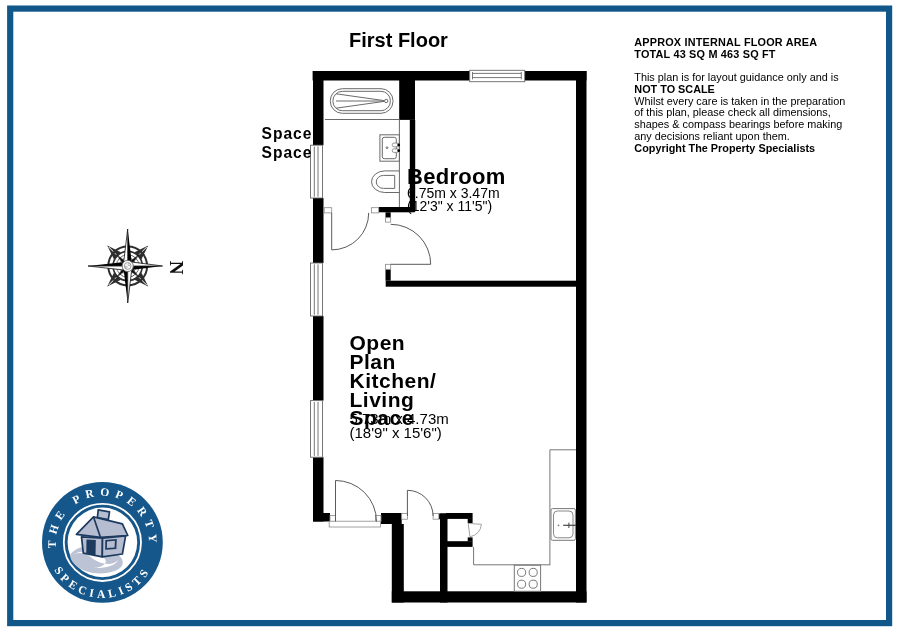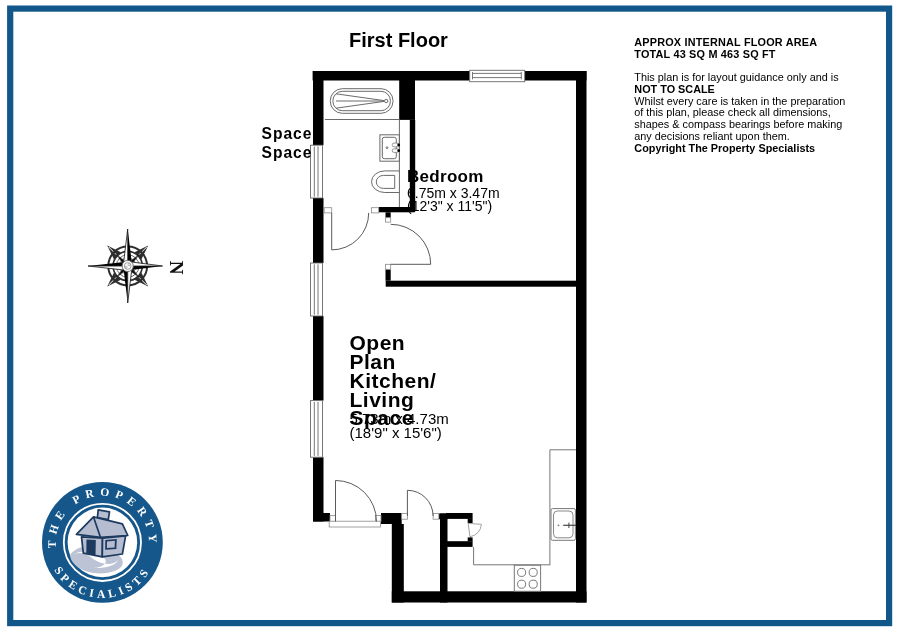--- a/index.html
+++ b/index.html
@@ -196,18 +196,18 @@
       <path id="bp" d="M 46.9,542.4 A 55.5,55.5 0 0 0 157.9,542.4"></path>
     </defs>
     <text font-family="'Liberation Serif',serif" font-size="11.5" font-weight="bold" fill="#fff" letter-spacing="5.6"><textPath href="#tp" startOffset="50%" text-anchor="middle">THE PROPERTY</textPath></text>
     <text font-family="'Liberation Serif',serif" font-size="11.5" font-weight="bold" fill="#fff" letter-spacing="3.8"><textPath href="#bp" startOffset="50%" text-anchor="middle">SPECIALISTS</textPath></text>
   </g>
 </svg>
 
 <div class="abs ctr" style="left:349px;top:29.8px;width:200px;font-size:20px;line-height:20px;font-weight:bold">First Floor</div>
 <div class="abs ctr" style="left:261.5px;top:125.5px;width:200px;font-size:15.6px;line-height:15.6px;font-weight:bold;letter-spacing:1px">Space</div>
 <div class="abs ctr" style="left:261.5px;top:144.6px;width:200px;font-size:15.6px;line-height:15.6px;font-weight:bold;letter-spacing:1px">Space</div>
-<div class="abs ctr" style="left:407px;top:167.8px;width:200px;font-size:17px;line-height:17px;font-weight:bold;letter-spacing:0.3px">Bedroom</div>
+<div class="abs ctr" style="left:407px;top:167.8px;width:200px;font-size:22px;line-height:17px;font-weight:bold;letter-spacing:0.3px">Bedroom</div>
 <div class="abs ctr" style="left:407px;top:185.9px;width:200px;font-size:14px;line-height:14px">6.75m x 3.47m</div>
 <div class="abs ctr" style="left:407px;top:198.7px;width:200px;font-size:14px;line-height:14px">(12'3" x 11'5")</div>
 <div class="abs ctr" style="left:349.5px;top:334.3px;width:200px;font-size:21px;line-height:18.8px;font-weight:bold;letter-spacing:0.5px">Open<br>Plan<br>Kitchen/<br>Living<br>Space</div>
 <div class="abs ctr" style="left:349.5px;top:412px;width:200px;font-size:15px;line-height:14.3px">5.73m x 4.73m<br>(18'9" x 15'6")</div>
 <div class="abs ctr" style="left:634.3px;top:36.9px;width:260px;font-size:10.85px;line-height:11.75px"><b style="letter-spacing:0.2px">APPROX INTERNAL FLOOR AREA<br>TOTAL 43 SQ M 463 SQ FT</b><br>&nbsp;<br>This plan is for layout guidance only and is<br><b>NOT TO SCALE</b><br>Whilst every care is taken in the preparation<br>of this plan, please check all dimensions,<br>shapes &amp; compass bearings before making<br>any decisions reliant upon them.<br><b>Copyright The Property Specialists</b></div>
 
 </body></html>

